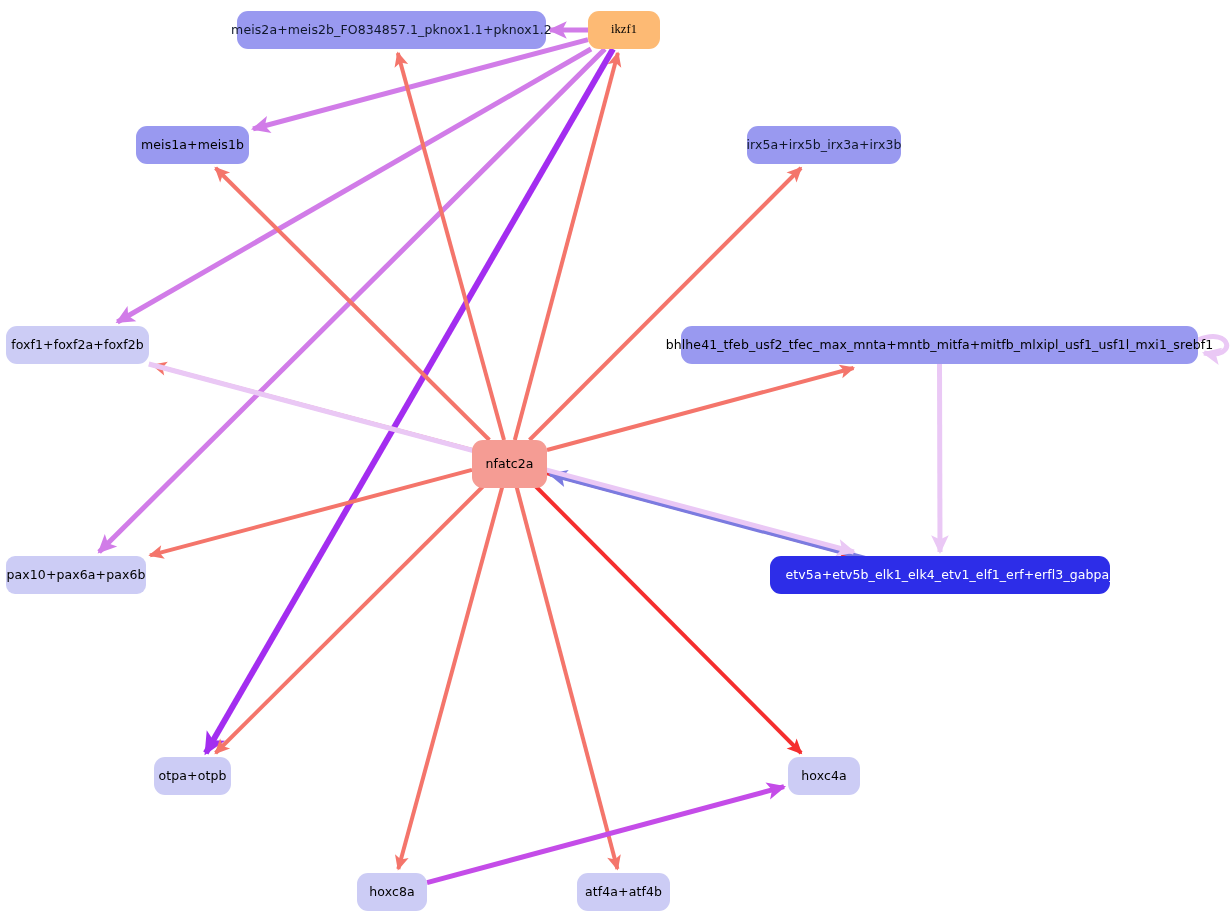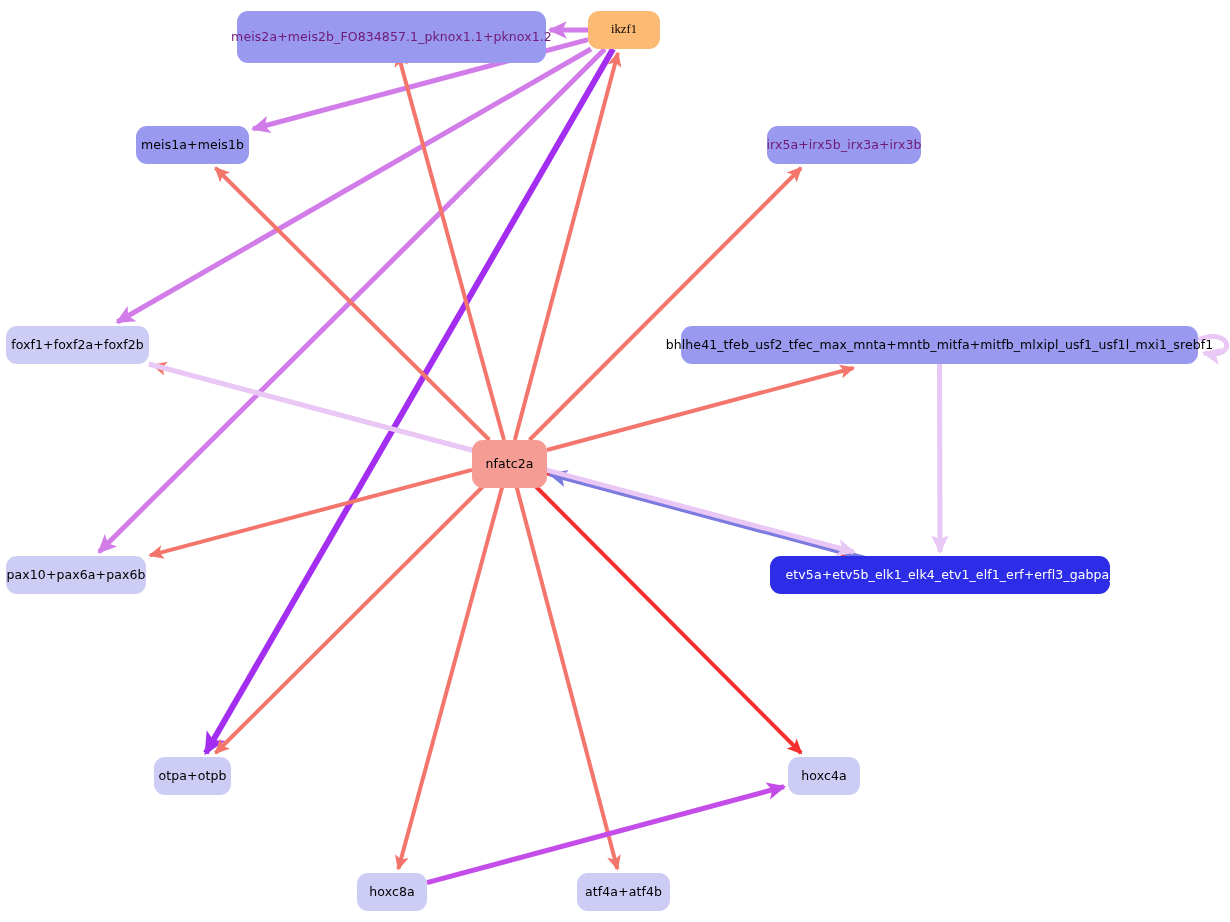--- a/index.html
+++ b/index.html
@@ -65,42 +65,42 @@
       <line x1="504.1" y1="480.0" x2="398.3" y2="869.0" stroke="#f4756b" stroke-width="4" stroke-linecap="butt" marker-end="url(#ar2)"></line>
       <line x1="514.8" y1="480.0" x2="617.4" y2="869.0" stroke="#f4756b" stroke-width="4" stroke-linecap="butt" marker-end="url(#ar2)"></line>
       <line x1="529.4" y1="480.0" x2="801.1" y2="753.0" stroke="#f52e2e" stroke-width="4" stroke-linecap="butt" marker-end="url(#ar3)"></line>
       <line x1="546.2" y1="473.1" x2="853.1" y2="555.1" stroke="#f52e2e" stroke-width="4" stroke-linecap="butt" marker-end="url(#ar3)"></line>
       <line x1="868.0" y1="559.1" x2="550.2" y2="474.2" stroke="#7b7be0" stroke-width="5" stroke-linecap="butt" marker-end="url(#ar4)"></line>
       <line x1="148.8" y1="364.0" x2="853.8" y2="552.0" stroke="#eac8f5" stroke-width="5" stroke-linecap="butt" marker-end="url(#ar5)"></line>
       <line x1="939.5" y1="364.0" x2="940.0" y2="552.0" stroke="#eac8f5" stroke-width="5" stroke-linecap="butt" marker-end="url(#ar5)"></line>
       <path d="M 1198 340 C 1232 326, 1238 360, 1204 353" fill="none" stroke="#eac8f5" stroke-width="5" marker-end="url(#ar5)"></path>
       <line x1="427.0" y1="882.6" x2="784.0" y2="786.7" stroke="#c44ce8" stroke-width="5" stroke-linecap="butt" marker-end="url(#ar6)"></line>
     </svg>
-<div class="node" style="left: 237px; top: 11px; width: 309px; height: 52px; background: rgb(153, 153, 240); color: #701a75;">
+<div class="node" style="left: 237px; top: 11px; width: 309px; height: 38px; background: rgb(153, 153, 240); color: #0f172a;">
       <span>meis2a+meis2b_FO834857.1_pknox1.1+pknox1.2</span>
     </div>
     <div class="node" style="left: 588px; top: 11px; width: 72px; height: 38px; background: #fdba74; color: rgb(0, 0, 0); font-family: Liberation Serif, serif;">
       <span>ikzf1</span>
     </div>
     <div class="node" style="left: 136px; top: 126px; width: 113px; height: 38px; background: rgb(153, 153, 240); color: rgb(0, 0, 0);">
       <span>meis1a+meis1b</span>
     </div>
-    <div class="node" style="left: 747px; top: 126px; width: 154px; height: 38px; background: rgb(153, 153, 240); color: #701a75; margin-left: 20px;">
+    <div class="node" style="left: 747px; top: 126px; width: 154px; height: 38px; background: rgb(153, 153, 240); color: #0f172a;">
       <span>irx5a+irx5b_irx3a+irx3b</span>
     </div>
     <div class="node" style="left: 6px; top: 326px; width: 143px; height: 38px; background: rgb(204, 204, 245); color: rgb(0, 0, 0);">
       <span>foxf1+foxf2a+foxf2b</span>
     </div>
     <div class="node" style="left: 681px; top: 326px; width: 517px; height: 38px; background: rgb(153, 153, 240); color: rgb(0, 0, 0);">
       <span>bhlhe41_tfeb_usf2_tfec_max_mnta+mntb_mitfa+mitfb_mlxipl_usf1_usf1l_mxi1_srebf1</span>
     </div>
     <div class="node" style="left: 472px; top: 440px; width: 75px; height: 48px; background: rgb(245, 156, 148); color: rgb(0, 0, 0);">
       <span>nfatc2a</span>
     </div>
-    <div class="node" style="left: 6px; top: 556px; width: 140px; height: 38px; background: rgb(204, 204, 245); color: rgb(0, 0, 0);">
+    <div class="node" style="left: 6px; top: 556px; width: 140px; height: 38px; background: rgb(204, 204, 245); color: rgb(0, 0, 0); border-radius: 9px;">
       <span>pax10+pax6a+pax6b</span>
     </div>
     <div class="node dark" style="left: 770px; top: 556px; width: 340px; height: 38px; background: rgb(45, 45, 232); color: rgb(255, 255, 255);">
       <span>etv5a+etv5b_elk1_elk4_etv1_elf1_erf+erfl3_gabpa_elk3</span>
     </div>
     <div class="node" style="left: 154px; top: 757px; width: 77px; height: 38px; background: rgb(204, 204, 245); color: rgb(0, 0, 0);">
       <span>otpa+otpb</span>
     </div>
     <div class="node" style="left: 788px; top: 757px; width: 72px; height: 38px; background: rgb(204, 204, 245); color: rgb(0, 0, 0);">
       <span>hoxc4a</span>

